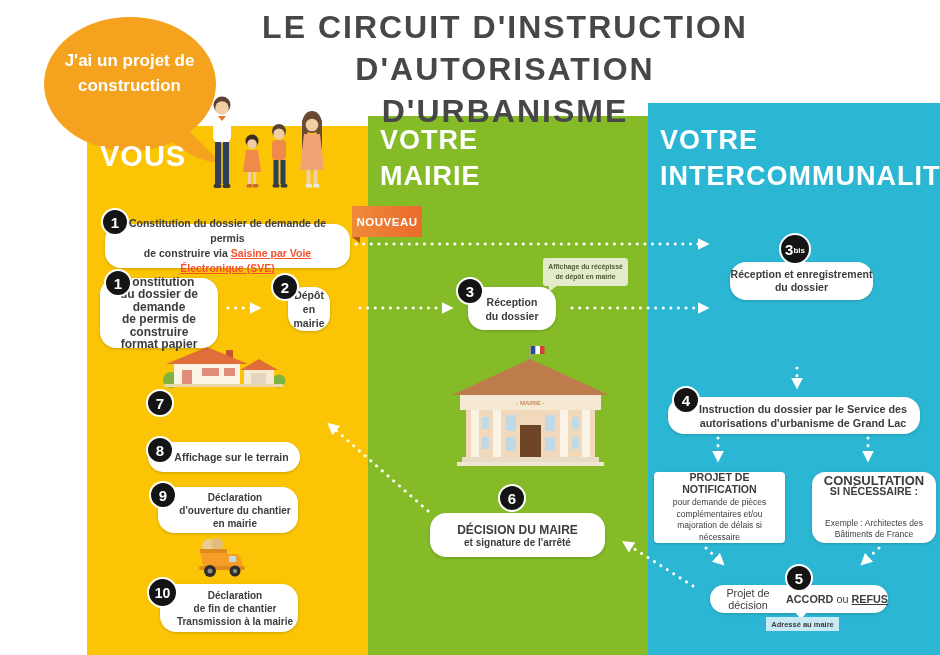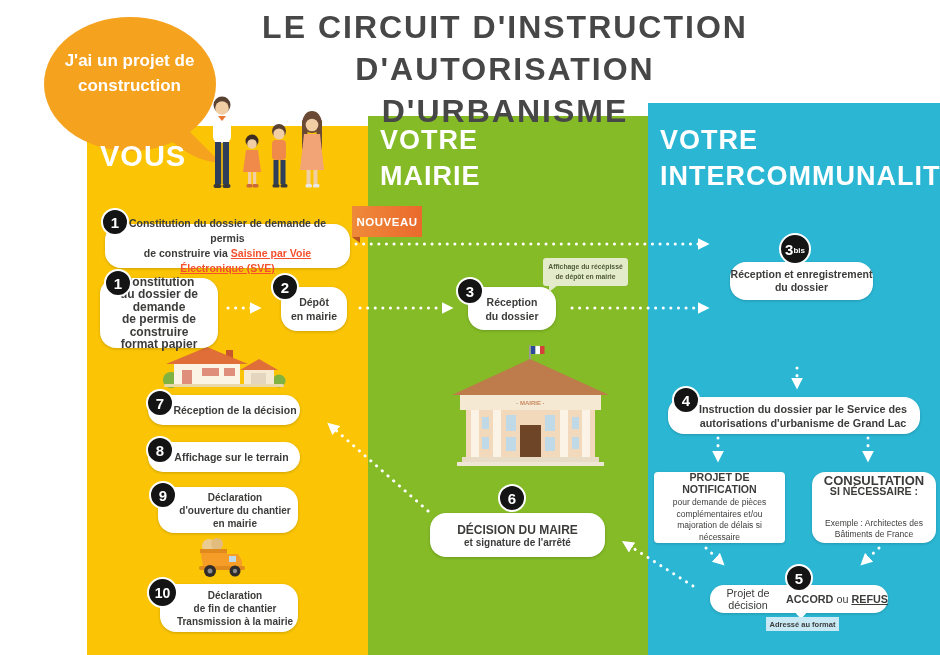--- a/index.html
+++ b/index.html
@@ -180,21 +180,21 @@
   <div class="badge" style="left:101px;top:208px;">1</div>
 
   <div class="step-box" style="left:100px;top:278px;width:118px;height:70px;font-size:12px;line-height:12.5px;">
     <span class="b">Constitution</span>
     <span class="b">du dossier de demande</span>
     <span class="b">de permis de construire</span>
     <span class="b">format papier</span>
   </div>
   <div class="badge" style="left:104px;top:269px;">1</div>
 
-  <div class="step-box" style="left:281px;top:287px;width:66px;height:44px;font-size:10.5px;line-height:14px;">
+  <div class="step-box" style="left:288px;top:287px;width:42px;height:44px;font-size:10.5px;line-height:14px;">
     <span class="b">Dépôt</span>
     <span class="b">en mairie</span>
   </div>
   <div class="badge" style="left:271px;top:273px;">2</div>
 
   <div class="step-box" style="left:468px;top:287px;width:88px;height:43px;font-size:10.5px;line-height:14px;">
     <span class="b">Réception</span>
     <span class="b">du dossier</span>
   </div>
   <div class="badge" style="left:456px;top:277px;">3</div>
@@ -235,31 +235,28 @@
   </div>
 
   <div class="step-box" style="left:710px;top:585px;width:178px;height:28px;border-radius:14px;font-size:10.8px;font-weight:400;flex-direction:row;">
     <span>Projet de décision </span>
     <span style="font-weight:700;white-space:pre;">ACCORD</span>
     <span style="white-space:pre;"> ou </span>
     <span style="font-weight:700;text-decoration:underline;">REFUS</span>
   </div>
   <div class="badge" style="left:785px;top:564px;">5</div>
   <div class="tail-white"></div>
-  <div class="adresse-label">Adressé au format</div>
+  <div class="adresse-label">Adressé au maire</div>
 
   <div class="step-box" style="left:430px;top:507px;width:175px;height:44px;margin-top:6px;">
     <span class="b" style="font-size:12px;">DÉCISION DU MAIRE</span>
     <span class="b" style="font-size:10px;">et signature de l'arrêté</span>
   </div>
   <div class="badge" style="left:498px;top:484px;">6</div>
 
-  <div class="step-box" style="left:148px;top:395px;width:152px;height:30px;font-size:10.5px;padding-left:22px;">
-    <span>Réception de la décision</span>
-  </div>
   <div class="badge" style="left:146px;top:389px;">7</div>
 
   <div class="step-box" style="left:148px;top:442px;width:152px;height:30px;font-size:10.5px;padding-left:15px;">
     <span>Affichage sur le terrain</span>
   </div>
   <div class="badge" style="left:146px;top:436px;">8</div>
 
   <div class="step-box" style="left:158px;top:487px;width:140px;height:46px;font-size:10px;line-height:13px;padding-left:14px;">
     <span class="b">Déclaration</span>
     <span class="b">d'ouverture du chantier</span>

